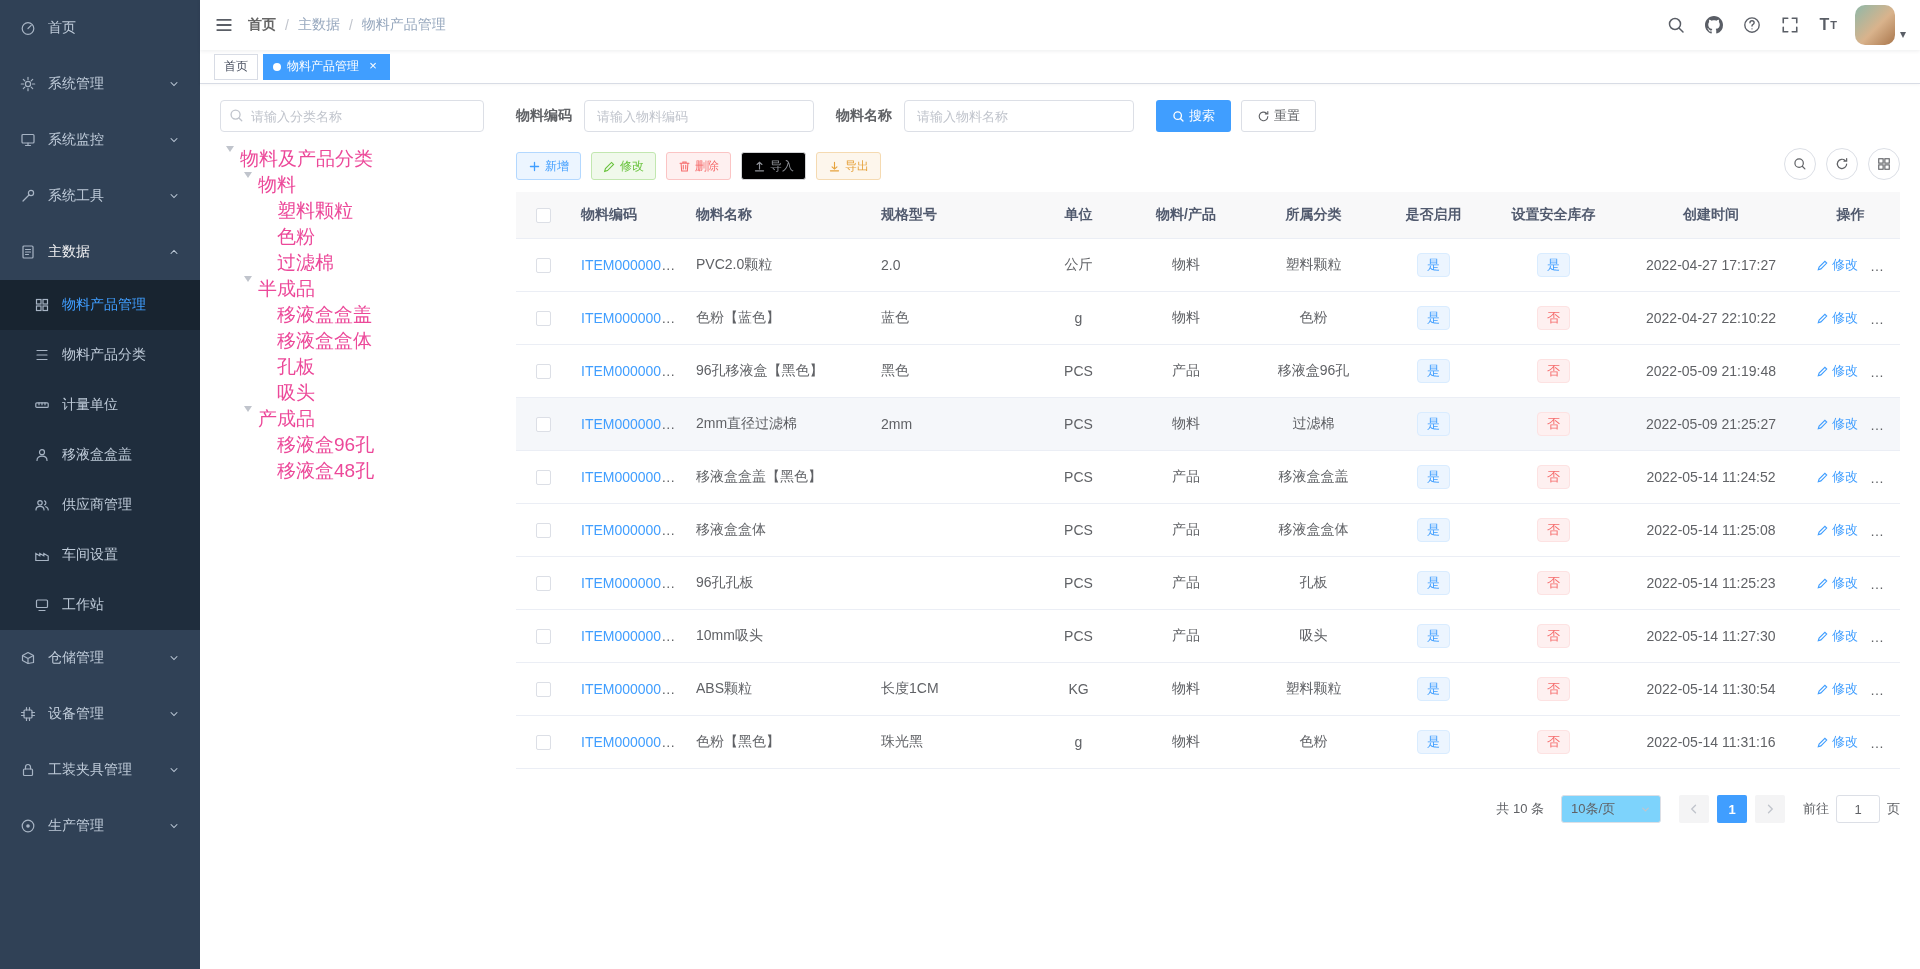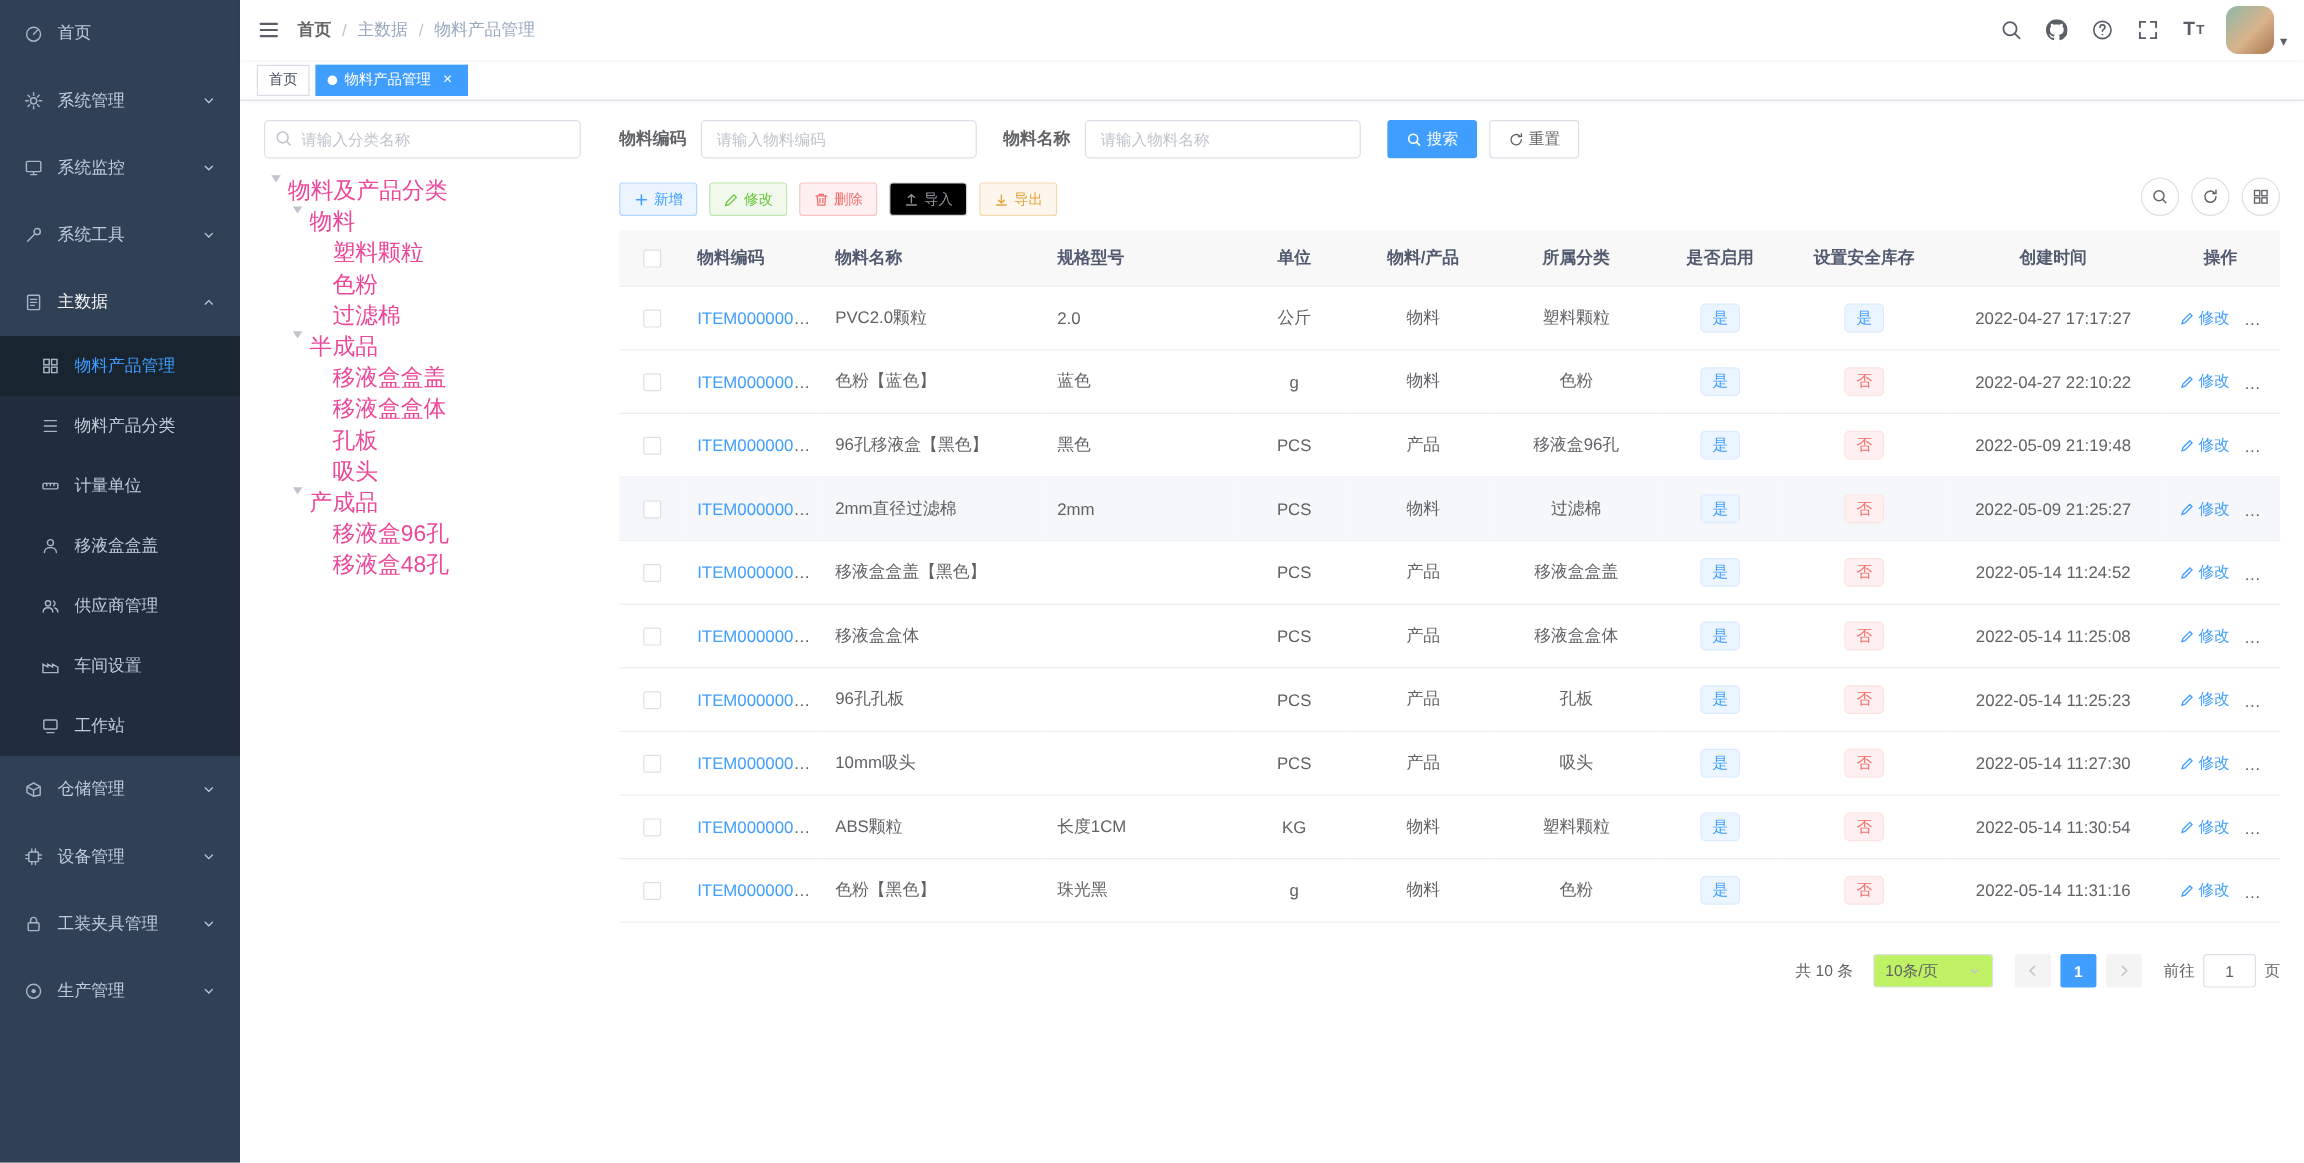--- a/index.html
+++ b/index.html
@@ -89,21 +89,21 @@
 .lnk{color:#409eff;text-decoration:none;cursor:pointer}
 .tag{display:inline-block;height:24px;line-height:22px;padding:0 9px;border-radius:4px;font-size:13px;border:1px solid}
 .tag-blue{background:#ecf5ff;border-color:#d9ecff;color:#409eff}
 .tag-red{background:#fef0f0;border-color:#fde2e2;color:#f56c6c}
 .ops .op{display:inline-flex;align-items:center;margin:0 6px;font-size:13px}
 .op-ic{width:12px;height:12px;margin-right:3px}
 
 
 .pagination{display:flex;justify-content:flex-end;align-items:center;margin-top:26px;color:#606266;font-size:13px}
 .pg-total{margin-right:17px}
-.pg-size{width:100px;height:28px;border:1px solid #dcdfe6;border-radius:3px;display:flex;align-items:center;justify-content:space-between;padding:0 9px;color:#606266;margin-right:14px;cursor:pointer;background:#bef264}
+.pg-size{width:100px;height:28px;border:1px solid #dcdfe6;border-radius:3px;display:flex;align-items:center;justify-content:space-between;padding:0 9px;color:#606266;margin-right:14px;cursor:pointer;background:#7dd3fc}
 .pg-size svg{width:11px;height:11px;color:#c0c4cc}
 .pg-btn{min-width:30px;height:28px;background:#f4f4f5;color:#c0c4cc;border-radius:2px;margin:0 4px;display:flex;align-items:center;justify-content:center;cursor:pointer}
 .pg-btn svg{width:12px;height:12px}
 .pg-page{min-width:30px;height:28px;border-radius:2px;margin:0 4px;display:flex;align-items:center;justify-content:center;cursor:pointer;background:#409eff;color:#fff;font-weight:700}
 .pg-goto{margin-left:14px;display:flex;align-items:center}
 .pg-goto input{width:44px;height:28px;border:1px solid #dcdfe6;border-radius:3px;text-align:center;margin:0 7px;font-size:13px;color:#606266;outline:none;font-family:inherit}
 </style>
 </head>
 <body>
 

